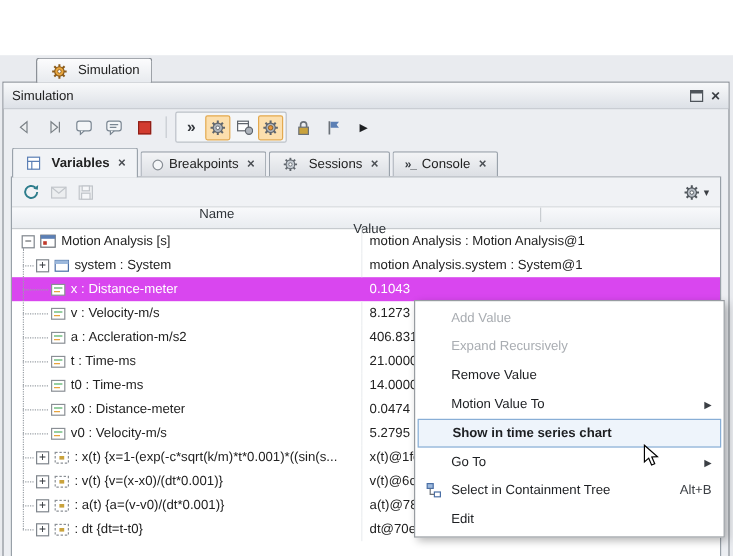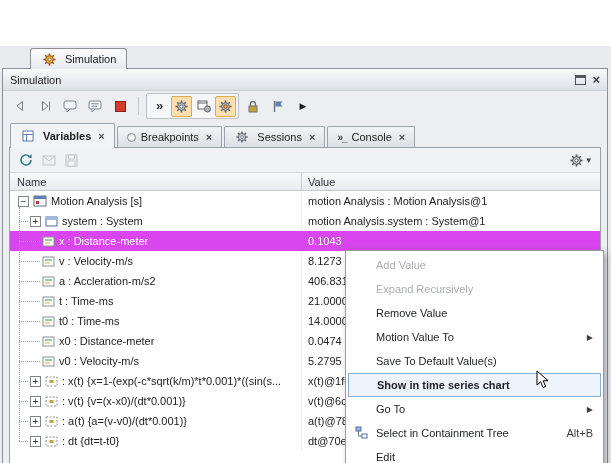--- a/index.html
+++ b/index.html
@@ -45,21 +45,21 @@
 
   
   .content{ position:absolute; left:6px; top:78px; width:592px; height:353px; background:#fff; border:1px solid #98a0a8; }
   .toolbar2{ height:25px; display:flex; align-items:center; gap:9px; padding:0 9px;
              background:#f0f2f5; border-bottom:1px solid #d2d6da; }
   .toolbar2 .right{ margin-left:auto; display:flex; align-items:center; gap:3px; }
   .caret{ font-size:9px; color:#3b3f44; }
   .dim{ opacity:.45; }
 
   .thead{ height:18px; display:flex; align-items:center; background:linear-gradient(#f8f9fb,#e9ecf0);
-          border-bottom:1px solid #c6cace; color:#2e3338; }
+          border-bottom:1px solid #c6cace; color:#2e3338;flex-direction:column; }
   .th-name{ width:292px; padding-left:7px; border-right:1px solid #c9cdd1; height:100%; display:flex; align-items:center; }
   .th-value{ flex:1; padding-left:6px; }
 
   .rows{ position:relative; }
   .vline{ position:absolute; left:9px; top:16px; height:234px; border-left:1px dotted #9aa0a6; }
   .row{ height:20px; display:flex; align-items:center; }
   .name-cell{ width:292px; height:100%; display:flex; align-items:center; padding-left:4px;
               overflow:hidden; white-space:nowrap; border-right:1px solid #eceef0; }
   .value-cell{ flex:1; overflow:hidden; white-space:nowrap; padding-left:6px; }
   .row.selected{ background:#d946ef; color:#fff; }
@@ -499,23 +499,20 @@
     <div class="mi disabled">
       <span>Expand Recursively</span>
     </div>
     <div class="mi">
       <span>Remove Value</span>
     </div>
     <div class="mi">
       <span>Motion Value To</span>
       <span class="arrow">▶</span>
     </div>
-    <div class="mi">
-      <span>Save To Default Value(s)</span>
-    </div>
     <div class="mi hl">
       <span>Show in time series chart</span>
     </div>
     <div class="mi">
       <span>Go To</span>
       <span class="arrow">▶</span>
     </div>
     <div class="mi">
       <span class="mi-icon">
         <svg width="13" height="13" viewBox="0 0 13 13">

